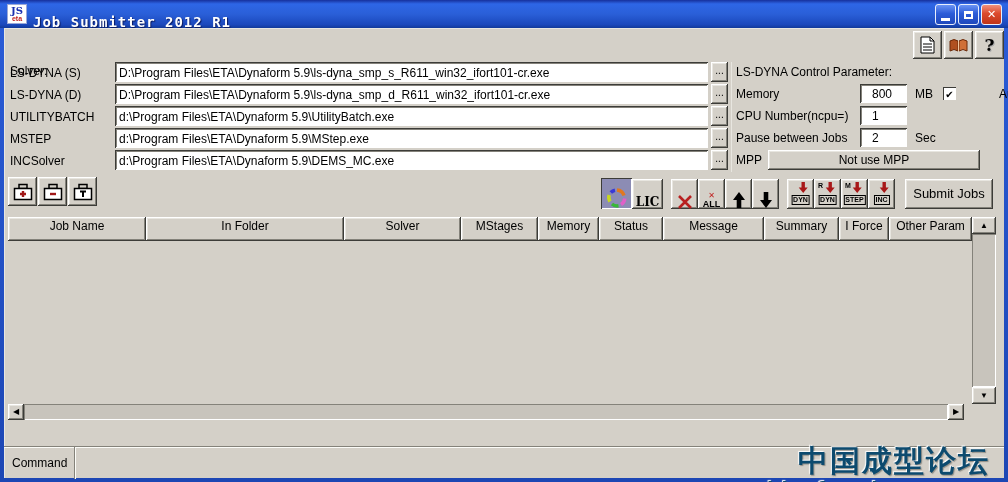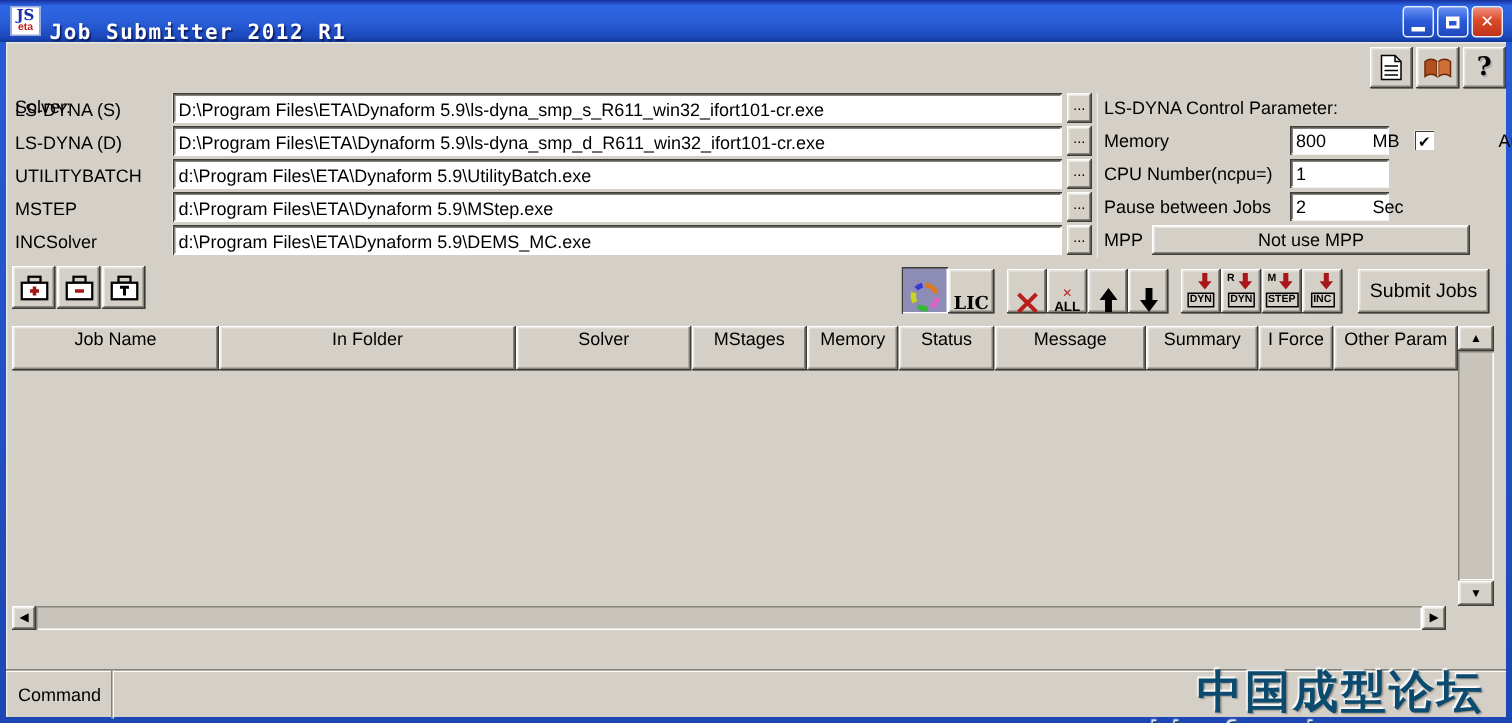--- a/index.html
+++ b/index.html
@@ -54,22 +54,22 @@
      border:none; outline:none; font-family:"Liberation Sans",sans-serif; font-size:12px;
      padding:1px 3px 0 4px; }
   .browse { position:absolute; left:711px; top:0; width:17px; height:20px;
      font-size:10px; text-align:center; line-height:18px; }
 
   
   .rpanel { position:absolute; left:731px; top:62px; width:271px; height:110px;
      border-left:1px solid #e8e6e0; }
   .rpanel .row { position:absolute; left:0; width:271px; height:20px; }
   .rpanel .lab { position:absolute; left:4px; top:3px; white-space:nowrap; }
-  .small-input { position:absolute; left:128px; top:0; width:66px; height:19px;
-     border:none; outline:none; font-size:12px; padding:1px 0 0 4px;
+  .small-input { position:absolute; left:128px; top:0; width:47px; height:19px;
+     border:none; outline:none; font-size:12px; padding:1px 0 0 12px;
      font-family:"Liberation Sans",sans-serif; }
   .unit { position:absolute; left:183px; top:3px; }
   .checkbox { position:absolute; left:211px; top:3px; width:13px; height:13px; background:#fff;
      box-shadow: inset 1px 1px 0 #3c3c38, inset -1px -1px 0 #fff; text-align:center; }
   .checkbox::after { content:"✔"; font-size:10px; font-weight:bold; line-height:13px; }
   .auto-lab { position:absolute; left:228px; top:3px; font-weight:normal;margin-left:39px; }
   .mpp-btn { position:absolute; left:36px; top:0; width:212px; height:20px;
      text-align:center; line-height:20px; }
 
   
@@ -86,21 +86,21 @@
   .subbtn .arr { position:absolute; top:3px; left:50%; transform:translateX(-30%); }
   .subbtn .tag { position:absolute; bottom:4px; left:50%; transform:translateX(-50%);
      font-size:7px; font-weight:bold; border:1px solid #000; padding:0 1px; line-height:8px;
      white-space:nowrap; background:transparent; }
   .subbtn .pre { position:absolute; top:3px; left:4px; font-size:7px; font-weight:bold; }
   .submit-jobs { width:88px; height:30px; text-align:center; line-height:30px; font-size:13px; }
   .color-btn { background:#8c8cb4; box-shadow: inset 1px 1px 0 #3c3c38, inset -1px -1px 0 #fff; }
 
   
   .thead { position:absolute; left:8px; top:217px; height:19px; display:flex; }
-  .hcell { height:30px; text-align:center; line-height:19px; overflow:hidden; font-size:12px; }
+  .hcell { height:24px; text-align:center; line-height:19px; overflow:hidden; font-size:12px; }
   .hc0{width:138px}.hc1{width:198px}.hc2{width:117px}.hc3{width:77px}.hc4{width:61px}
   .hc5{width:64px}.hc6{width:101px}.hc7{width:75px}.hc8{width:50px}.hc9{width:83px}
 
   
   .vscroll { position:absolute; left:972px; top:217px; width:24px; height:187px; }
   .vscroll .up, .vscroll .dn { position:absolute; left:0; width:24px; height:17px;
      text-align:center; font-size:8px; line-height:17px; }
   .vscroll .up { top:0; } .vscroll .dn { bottom:0; }
   .vscroll .tr { position:absolute; left:0; top:17px; width:24px; height:153px; }
   .hscroll { position:absolute; left:8px; top:404px; width:956px; height:16px; }

